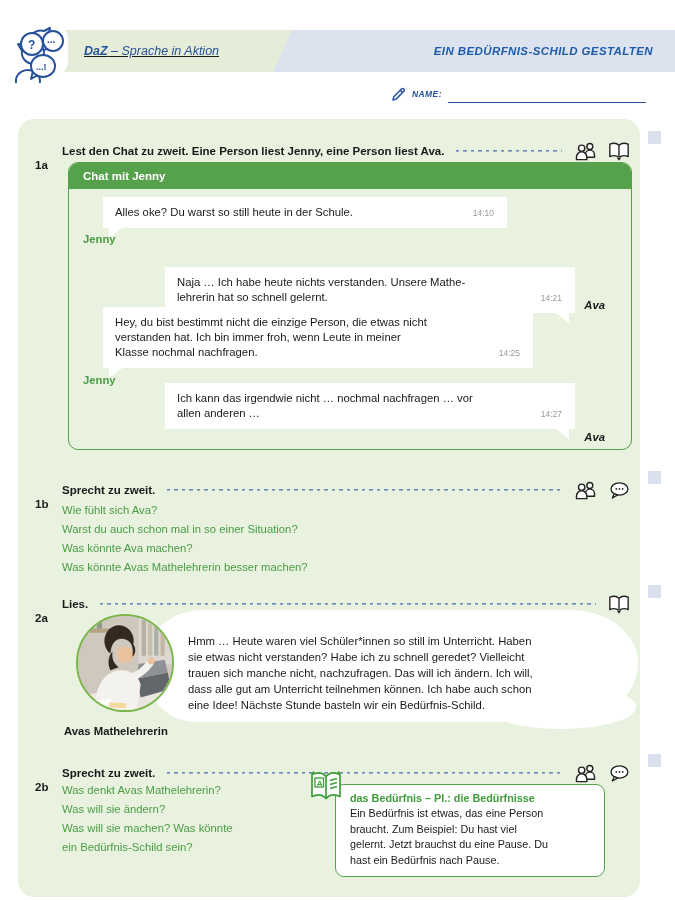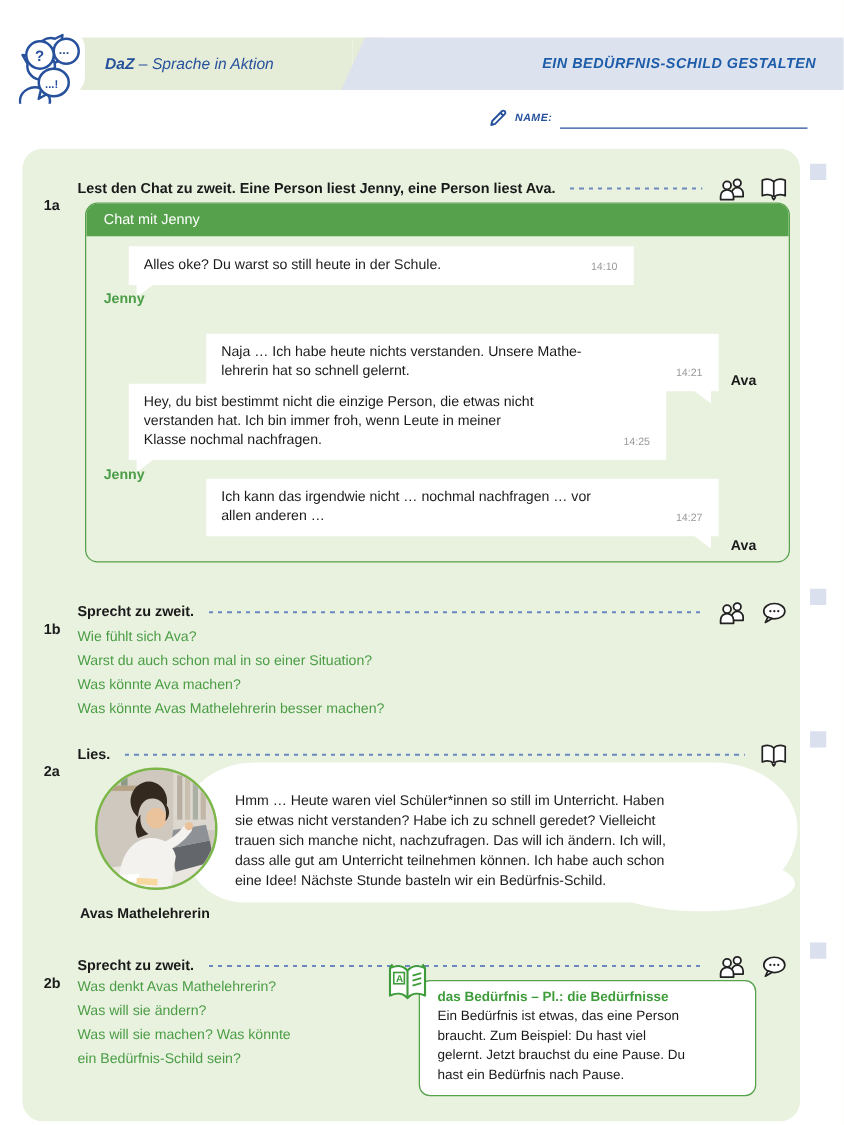--- a/index.html
+++ b/index.html
@@ -3,21 +3,21 @@
 <meta charset="utf-8">
 <style>
   html,body{margin:0;padding:0;background:#fff;}
   body{width:675px;height:900px;position:relative;overflow:hidden;
        font-family:"Liberation Sans","DejaVu Sans",sans-serif;color:#1a1a1a;
        -webkit-font-smoothing:antialiased;}
   .abs{position:absolute;}
 
   
   .banner-green{left:42px;top:30px;width:240px;height:42px;background:#e5edd8;
-    border-radius:12px 0 0 12px;display:flex;align-items:center;padding-left:42px;box-sizing:border-box;}
+    border-radius:12px 0 0 12px;display:flex;align-items:center;padding-left:42px;box-sizing:border-box;text-decoration:underline;}
   .banner-green::after{content:"";position:absolute;right:-23px;top:0;width:0;height:0;
     border-top:42px solid #e5edd8;border-right:23px solid transparent;}
   .brand{font-style:italic;font-size:12.5px;color:#27519c;white-space:nowrap;}
   .brand b{font-weight:bold;}
   .banner-blue{left:292px;top:30px;width:383px;height:42px;background:#dde2ef;
     display:flex;align-items:center;justify-content:flex-end;padding-right:22px;box-sizing:border-box;}
   .banner-blue::before{content:"";position:absolute;left:-19px;bottom:0;width:0;height:0;
     border-bottom:42px solid #dde2ef;border-left:19px solid transparent;}
   .sheet-title{font-weight:bold;font-style:italic;font-size:11.5px;letter-spacing:.4px;color:#1c5ca9;}
   .logo-badge{left:14px;top:23px;width:54px;height:54px;background:#fff;border-radius:16px;}
@@ -36,31 +36,31 @@
     background-image:repeating-linear-gradient(90deg,#6b87bf 0 3.5px,transparent 3.5px 7.5px);
     background-size:100% 1.6px;background-repeat:no-repeat;background-position:center;}
   .task-icons{display:flex;gap:11px;align-items:center;flex:0 0 auto;margin-right:2px;}
   .checkbox{position:absolute;left:648px;width:13px;height:13px;background:#dbe0ee;}
 
   .questions{position:absolute;left:62px;font-size:11.3px;line-height:19px;color:#4a9d45;}
 
   
   .chat-box{left:68px;top:162px;width:564px;height:288px;border:1.5px solid #56a14c;
     border-radius:10px;box-sizing:border-box;overflow:hidden;}
-  .chat-head{height:26px;background:#56a14c;color:#fff;font-weight:normal;font-size:11.5px;
+  .chat-head{height:26px;background:#56a14c;color:#fff;font-weight:bold;font-size:11.5px;
     display:flex;align-items:center;padding-left:14px;}
   .bubble{position:absolute;background:#fff;border-radius:0;padding:8px 12px;box-sizing:border-box;
     font-size:11.3px;line-height:15px;}
   .bubble .time{position:absolute;right:13px;bottom:7px;font-size:8.5px;color:#999999;}
   .tail{position:absolute;width:16px;height:12px;background:#fff;bottom:-10px;}
   .tail-left{left:6px;clip-path:polygon(0 0,100% 0,0 100%);}
   .tail-right{right:6px;clip-path:polygon(0 0,100% 0,100% 100%);}
   .sender{position:absolute;font-size:11.3px;font-weight:bold;}
   .sender-jenny{color:#4a9d45;left:14px;}
-  .sender-ava{color:#1a1a1a;right:26px;}
+  .sender-ava{color:#1a1a1a;right:26px;font-style:italic;}
 
   
   .speech-blob{left:148px;top:610px;width:490px;height:112px;background:#fff;
     border-radius:58px 70px 72px 50px / 46px 55px 62px 48px;}
   .speech-blob::after{content:"";position:absolute;right:2px;bottom:-7px;width:150px;height:44px;
     background:#fff;border-radius:50%;}
   .speech-text{position:absolute;left:188px;top:633px;font-size:11.3px;line-height:16px;z-index:2;}
   .avatar{left:76px;top:614px;width:94px;height:94px;border-radius:50%;border:2px solid #7ab648;
     overflow:hidden;z-index:3;background:#cfc8be;}
   .speaker-name{left:64px;top:725px;font-weight:bold;font-size:11.3px;z-index:2;}

